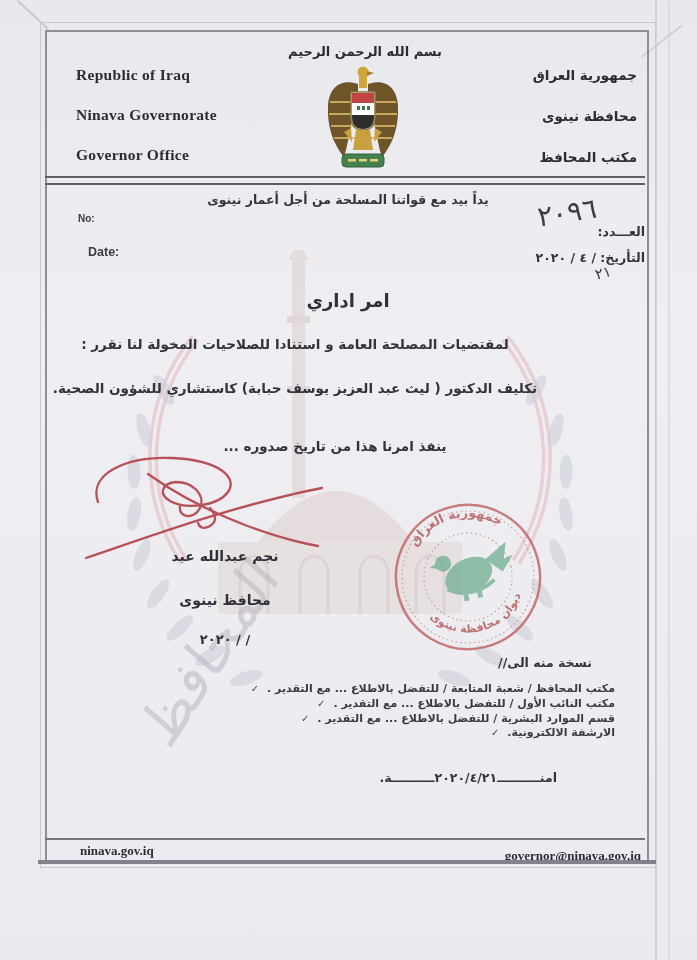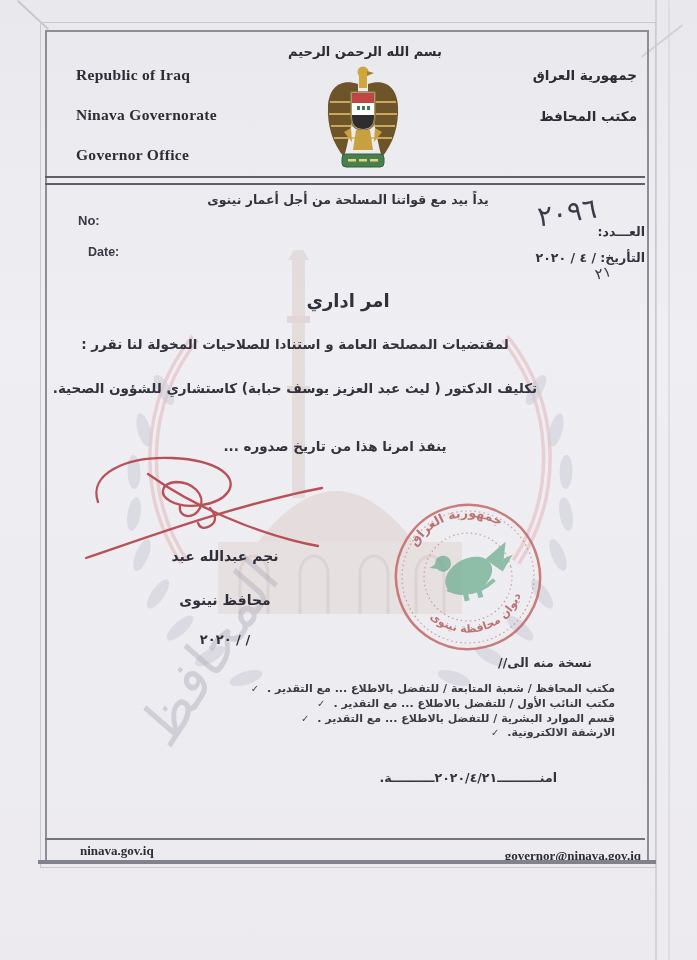--- a/index.html
+++ b/index.html
@@ -21,21 +21,21 @@
   .hdr-en{left:76px;top:55px;width:230px;font-family:"Liberation Serif",serif;font-weight:700;
           font-size:15.5px;line-height:40px;color:#2c2c35;letter-spacing:.3px;}
   .bismillah{left:260px;top:44px;width:210px;text-align:center;font-weight:700;font-size:13px;
           color:#2c2c35;direction:rtl;}
   .emblem{left:324px;top:64px;}
   .hdr-ar{right:60px;top:55px;width:180px;text-align:right;direction:rtl;font-weight:700;
           font-size:13.5px;line-height:41px;color:#2c2c35;}
   .hdr-rule{left:45px;top:176px;width:600px;height:5px;border-top:2px solid #5f5f68;border-bottom:2px solid #5f5f68;}
   
   .slogan{left:148px;top:192px;width:400px;text-align:center;direction:rtl;font-weight:700;font-size:12.5px;color:#33333d;}
-  .no-label{left:78px;top:213px;font-family:"Liberation Sans",sans-serif;font-weight:700;font-size:13px;color:#3a3a44;}
+  .no-label{left:78px;top:213px;font-family:"Liberation Sans",sans-serif;font-weight:700;font-size:10px;color:#3a3a44;}
   .date-label{left:88px;top:245px;font-family:"Liberation Sans",sans-serif;font-weight:700;font-size:12.5px;color:#3a3a44;}
   .num-label{right:52px;top:224px;direction:rtl;font-weight:700;font-size:12.5px;color:#33333d;}
   .num-hand{right:100px;top:196px;font-size:28px;color:#3b3a48;transform:rotate(-9deg) skewX(-4deg);letter-spacing:2px;}
   .date-row{right:52px;top:250px;direction:rtl;font-weight:700;font-size:12.5px;color:#33333d;}
   .day-hand{right:86px;top:264px;font-size:15px;color:#3b3a48;transform:rotate(-14deg);}
   
   .order-title{left:248px;top:290px;width:200px;text-align:center;direction:rtl;font-weight:700;font-size:18px;color:#31313b;}
   .bline{left:45px;width:500px;text-align:center;direction:rtl;font-weight:700;font-size:13.5px;color:#33333d;}
   .bline1{top:336px;}
   .bline2{top:380px;}
@@ -153,20 +153,21 @@
     <g>
       <rect x="18" y="90" width="42" height="13" rx="4" fill="#47804f" stroke="#35603c"></rect>
       <rect x="24" y="95" width="8" height="2.5" fill="#e7d27a"></rect>
       <rect x="35" y="95" width="8" height="2.5" fill="#e7d27a"></rect>
       <rect x="46" y="95" width="8" height="2.5" fill="#e7d27a"></rect>
     </g>
   </svg>
 
   <div class="abs hdr-ar">
     <div>جمهورية العراق</div>
+    <div>محافظة نينوى</div>
     <div>مكتب المحافظ</div>
   </div>
 
   <div class="abs hdr-rule"></div>
 
   <div class="abs slogan">يداً بيد مع قواتنا المسلحة من أجل أعمار نينوى</div>
   <div class="abs no-label">No:</div>
   <div class="abs date-label">Date:</div>
   <div class="abs num-label">العـــدد:</div>
   <div class="abs num-hand">٢٠٩٦</div>

